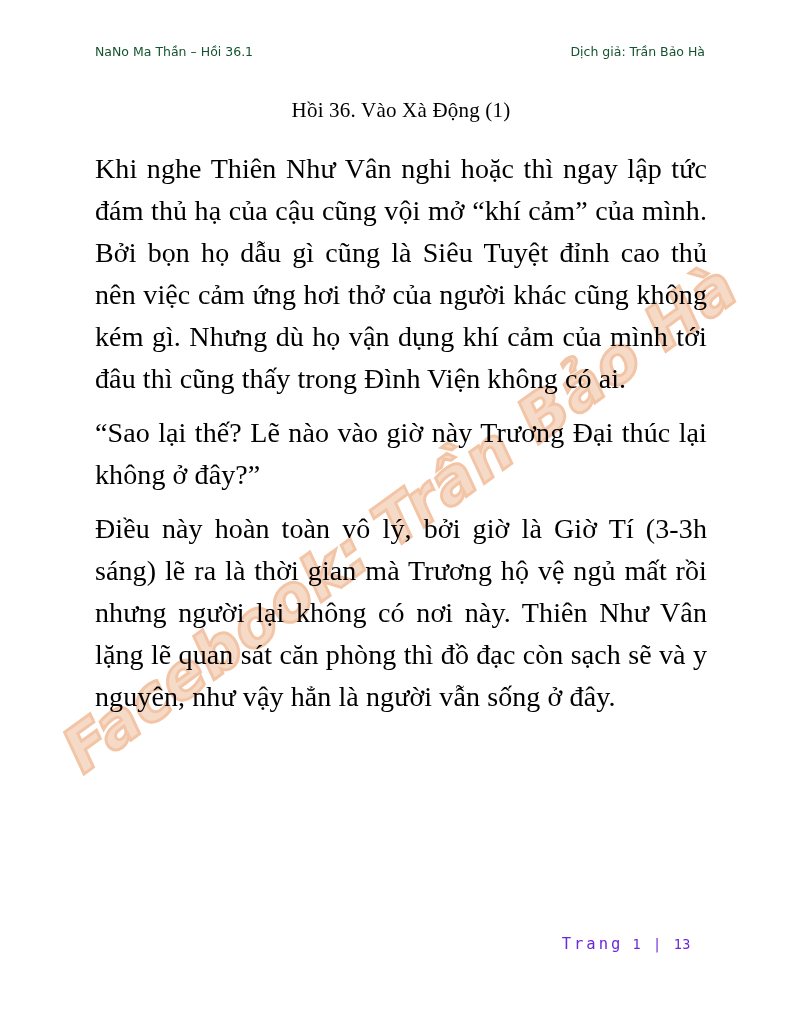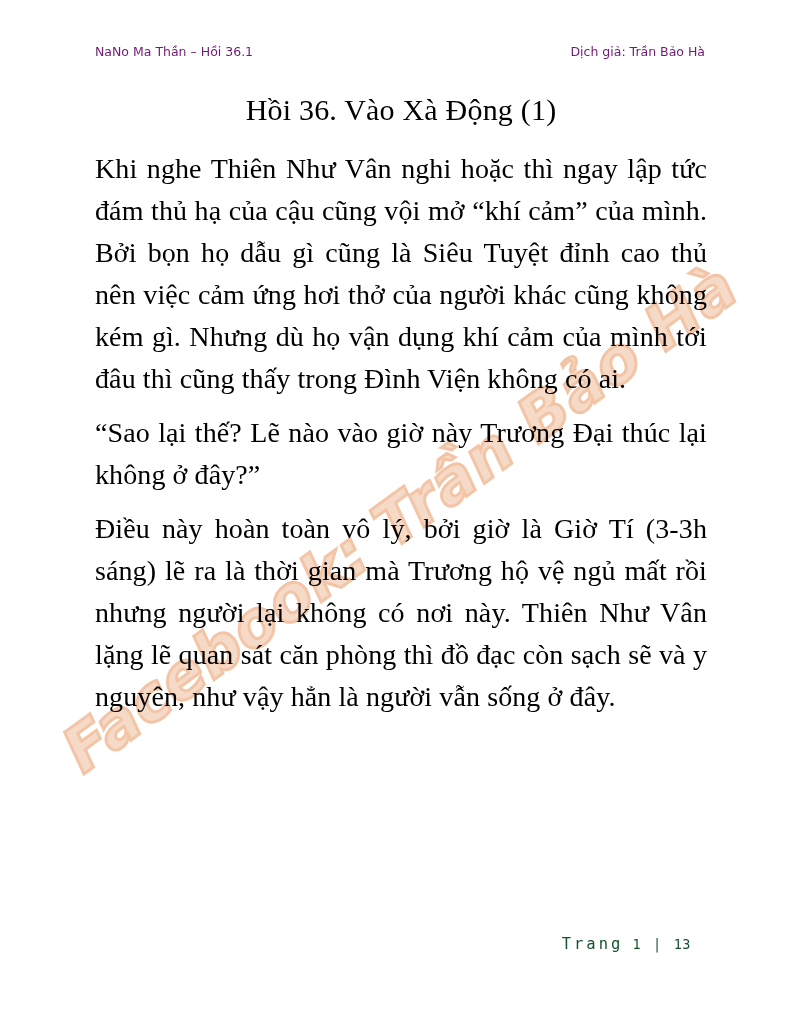--- a/index.html
+++ b/index.html
@@ -57,38 +57,38 @@
   #running-header {
     position: absolute;
     left: 95px;
     top: 44px;
     width: 610px;
     display: flex;
     justify-content: space-between;
     align-items: baseline;
     font-family: "DejaVu Sans", "Liberation Sans", sans-serif;
     font-size: 12.5px;
-    color: #701a75;
+    color: #14532d;
     z-index: 3;
   }
   #running-header .hdr-left { text-align: left; }
   #running-header .hdr-right { text-align: center; }
 
   
   #content {
     position: absolute;
     left: 95px;
     top: 90px;
     width: 612px;
     z-index: 3;
   }
 
   #chapter-title {
     text-align: center;
-    font-size: 30px;
+    font-size: 21px;
     line-height: 40px;
     margin: 0 0 18px 0;
     font-weight: 400;
     letter-spacing: 0.2px;
   }
 
   .para {
     font-size: 28px;
     line-height: 42px;
     text-align: justify;
@@ -100,21 +100,21 @@
 
   
   #page-footer {
     position: absolute;
     left: 95px;
     top: 935px;
     width: 596px;
     text-align: right;
     font-family: "DejaVu Sans Mono", "Liberation Mono", monospace;
     font-size: 15px;
-    color: #14532d;
+    color: #6d28d9;
     z-index: 3;
   }
   #page-footer .footer-word {
     letter-spacing: 3px;
     font-size: 15.5px;
   }
   #page-footer .footer-num,
   #page-footer .footer-sep,
   #page-footer .footer-total {
     font-size: 13.5px;

